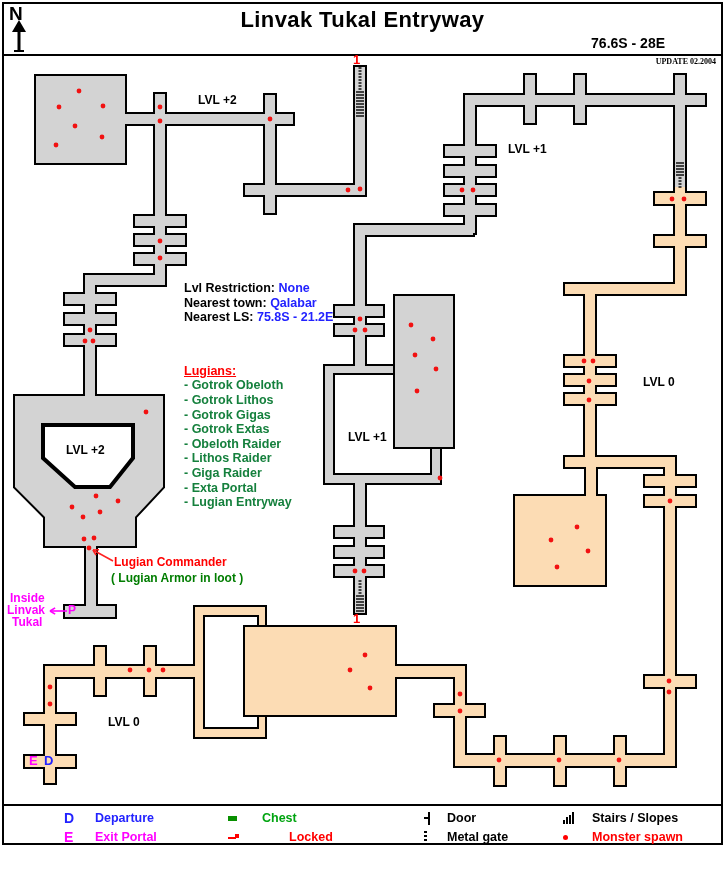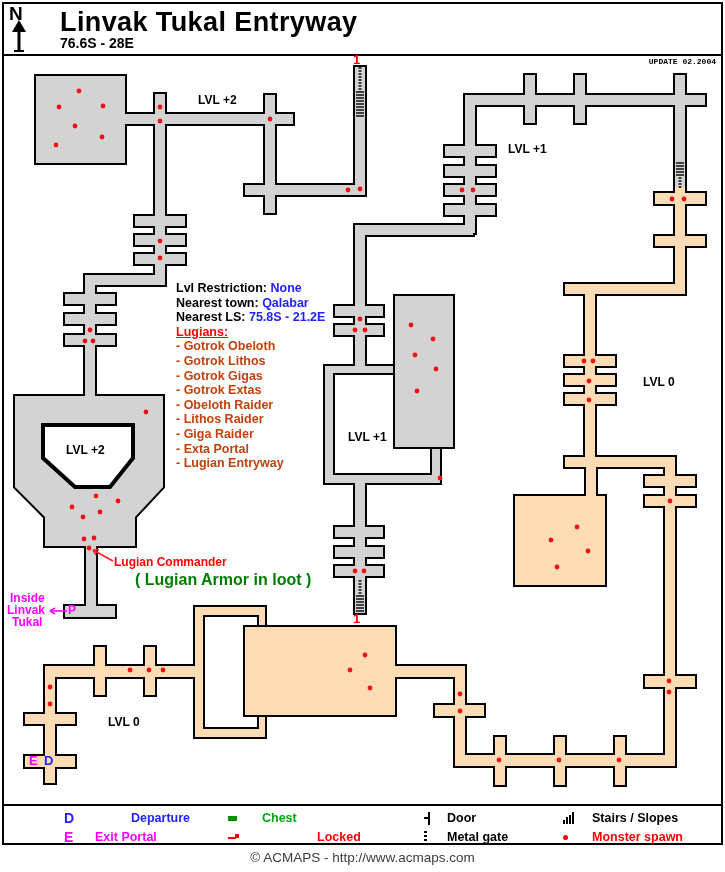--- a/index.html
+++ b/index.html
@@ -1,34 +1,34 @@
 <!DOCTYPE html>
 <html><head>
 <meta charset="utf-8">
 <style>
   html,body{margin:0;padding:0;background:#fff;}
   #app{position:relative;width:725px;height:872px;background:#ffffff;
        font-family:"Liberation Sans",sans-serif;overflow:hidden;}
   #mapsvg{position:absolute;left:0;top:0;z-index:1;}
   .layer{position:absolute;left:0;top:0;width:725px;height:872px;z-index:2;pointer-events:none;}
-  .hdr-title{position:absolute;left:60px;right:60px;top:7px;text-align:left;
-             font-size:27px;font-weight:bold;letter-spacing:.4px;color:#000;}
-  .hdr-sub{position:absolute;left:60px;right:60px;top:35px;text-align:left;
+  .hdr-title{position:absolute;left:60px;right:60px;top:7px;text-align:center;
+             font-size:22px;font-weight:bold;letter-spacing:.4px;color:#000;}
+  .hdr-sub{position:absolute;left:60px;right:60px;top:35px;text-align:right;
            font-size:14px;font-weight:bold;color:#000;}
   .hdr-designer{position:absolute;right:12px;top:8px;text-align:center;
                 font-size:11px;font-weight:bold;line-height:13px;color:#000;}
-  .hdr-update{position:absolute;right:9px;top:57px;font-family:Liberation Mono, monospace;
+  .hdr-update{position:absolute;right:9px;top:57px;font-family:Liberation Serif, serif;
               font-size:8px;font-weight:bold;color:#000;}
   .compass-n{position:absolute;left:9px;top:3px;font-size:19px;font-weight:bold;color:#000;}
   .compass-arrow{position:absolute;left:7px;top:20px;}
   .info{position:absolute;left:176px;top:281px;font-size:12.5px;font-weight:bold;
         line-height:14.6px;white-space:nowrap;color:#000;}
   .info .iv{color:#2222ff;}
-  .info .lug-h{color:#ff0000;text-decoration:underline;}
-  .info .lug-item{color:#c2410c;}
+  .info .lug-h{color:#ff0000;text-decoration:underline;margin-top:39px;}
+  .info .lug-item{color:#15803d;}
   .map-label{position:absolute;font-weight:bold;font-size:12px;line-height:1;white-space:nowrap;}
   .legend-cell{position:absolute;height:16px;}
   .legend-ic{position:absolute;left:0;top:0;display:flex;align-items:center;height:16px;}
   .legend-label{position:absolute;top:1px;font-size:12.5px;font-weight:bold;white-space:nowrap;}
   .legend-letter{font-size:14px;font-weight:bold;line-height:14px;}
   .ic-chest{width:9px;height:5px;}
   .ic-locked{position:relative;width:12px;height:8px;}
   .ic-locked .bar{position:absolute;left:0;top:4px;width:8px;height:2px;background:#ff0000;}
   .ic-locked .head{position:absolute;left:7px;top:1px;width:4px;height:4px;background:#ff0000;}
   .ic-door{position:relative;width:7px;height:13px;}
@@ -300,21 +300,21 @@
     <svg class="compass-arrow" width="24" height="34" viewBox="0 0 24 34">
       <polygon points="12,0 5,12 19,12" fill="#000"></polygon>
       <rect x="10.5" y="12" width="3" height="18" fill="#000"></rect>
       <rect x="7" y="30" width="10" height="2" fill="#000"></rect>
     </svg>
     <div class="hdr-title">Linvak Tukal Entryway</div>
     <div class="hdr-sub">76.6S - 28E</div>
     <div class="hdr-update">UPDATE 02.2004</div>
   </div>
 
-  <div class="info layer" style="left:176px;top:281px;width:auto;height:auto;">
+  <div class="info layer" style="left:184px;top:281px;width:auto;height:auto;">
     <div>
       <span class="il">Lvl Restriction:</span>
       <span class="iv">None</span>
     </div>
     <div>
       <span class="il">Nearest town:</span>
       <span class="iv">Qalabar</span>
     </div>
     <div>
       <span class="il">Nearest LS:</span>
@@ -343,49 +343,49 @@
       <div class="map-label" style="left: 108px; top: 716px; color: rgb(0, 0, 0); font-size: 12px;">LVL 0</div>
       <div class="map-label" style="left: 353px; top: 53px; color: rgb(255, 0, 0); font-size: 13px;">1</div>
       <div class="map-label" style="left: 353px; top: 612px; color: rgb(255, 0, 0); font-size: 13px;">1</div>
       <div class="map-label" style="left: 68px; top: 604px; color: rgb(255, 0, 255); font-size: 12px;">P</div>
       <div class="map-label" style="left: 29px; top: 754px; color: rgb(255, 0, 255); font-size: 13px;">E</div>
       <div class="map-label" style="left: 44px; top: 754px; color: rgb(34, 34, 255); font-size: 13px;">D</div>
       <div class="map-label" style="left: 10px; top: 592px; color: rgb(255, 0, 255); font-size: 12px;">Inside</div>
       <div class="map-label" style="left: 7px; top: 604px; color: rgb(255, 0, 255); font-size: 12px;">Linvak</div>
       <div class="map-label" style="left: 12px; top: 616px; color: rgb(255, 0, 255); font-size: 12px;">Tukal</div>
       <div class="map-label" style="left: 114px; top: 556px; color: rgb(255, 0, 0); font-size: 12px;">Lugian Commander</div>
-      <div class="map-label" style="left: 111px; top: 572px; color: rgb(0, 125, 0); font-size: 16px; margin-left: 24px;">( Lugian Armor in loot )</div>
+      <div class="map-label" style="left: 111px; top: 572px; color: rgb(0, 125, 0); font-size: 12px;">( Lugian Armor in loot )</div>
     </div>
   <div class="layer">
       <div class="legend-cell" style="left: 64px; top: 810px;">
         <span class="legend-ic">
           <span class="legend-letter" style="color: rgb(34, 34, 255);">D</span>
         </span>
-        <span class="legend-label" style="color: rgb(34, 34, 255); left: 31px; margin-left: 36px;">Departure</span>
+        <span class="legend-label" style="color: rgb(34, 34, 255); left: 31px;">Departure</span>
       </div>
       <div class="legend-cell" style="left: 64px; top: 829px;">
         <span class="legend-ic">
           <span class="legend-letter" style="color: rgb(255, 0, 255);">E</span>
         </span>
         <span class="legend-label" style="color: rgb(255, 0, 255); left: 31px;">Exit Portal</span>
       </div>
       <div class="legend-cell" style="left: 228px; top: 810px;">
         <span class="legend-ic">
           <span class="ic-chest" style="background: rgb(8, 144, 0);"></span>
         </span>
         <span class="legend-label" style="color: rgb(0, 164, 16); left: 34px;">Chest</span>
       </div>
       <div class="legend-cell" style="left: 228px; top: 829px;">
         <span class="legend-ic">
           <span class="ic-locked">
             <i class="bar"></i>
             <i class="head"></i>
           </span>
         </span>
-        <span class="legend-label" style="color: rgb(255, 0, 0); left: 46px; padding-left: 43px;">Locked</span>
+        <span class="legend-label" style="color: rgb(255, 0, 0); left: 18px; padding-left: 43px;">Locked</span>
       </div>
       <div class="legend-cell" style="left: 424px; top: 810px;">
         <span class="legend-ic">
           <span class="ic-door">
             <i class="line"></i>
             <i class="tick"></i>
           </span>
         </span>
         <span class="legend-label" style="color: rgb(0, 0, 0); left: 23px;">Door</span>
       </div>
@@ -406,14 +406,13 @@
         </span>
         <span class="legend-label" style="color: rgb(0, 0, 0); left: 29px;">Stairs / Slopes</span>
       </div>
       <div class="legend-cell" style="left: 563px; top: 829px;">
         <span class="legend-ic">
           <span class="ic-monster"></span>
         </span>
         <span class="legend-label" style="color: rgb(255, 0, 0); left: 29px;">Monster spawn</span>
       </div>
     </div>
-  <div class="footer">© ACMAPS - http://www.acmaps.com</div>
 </div>
 
 </body></html>

